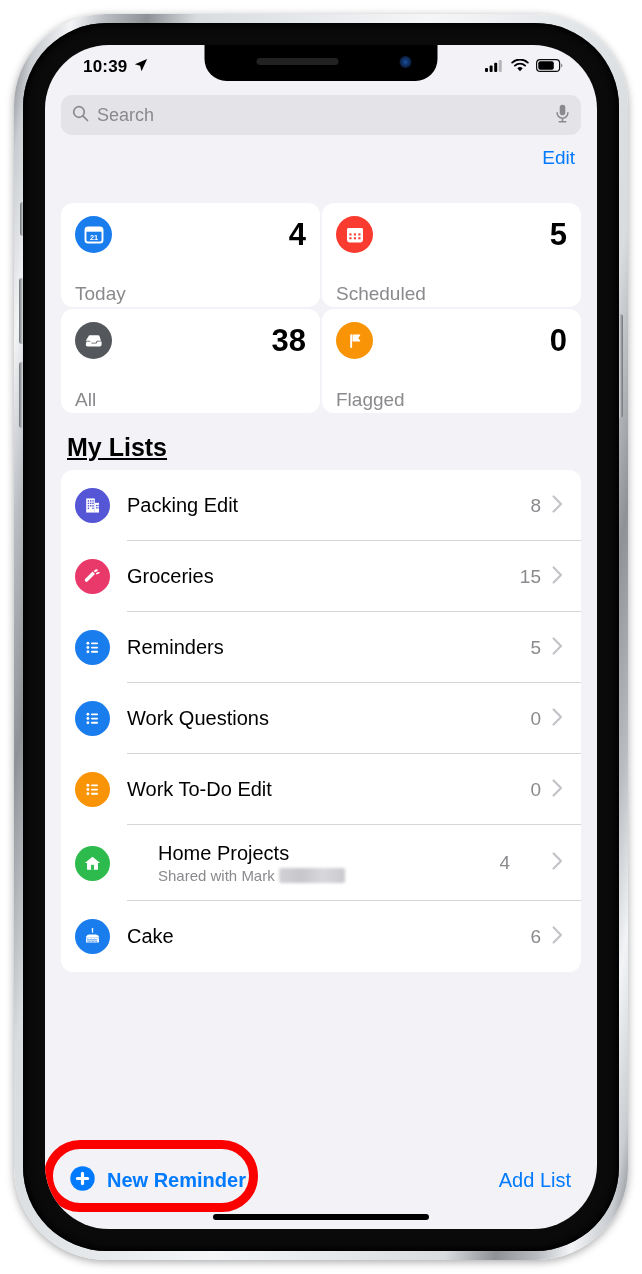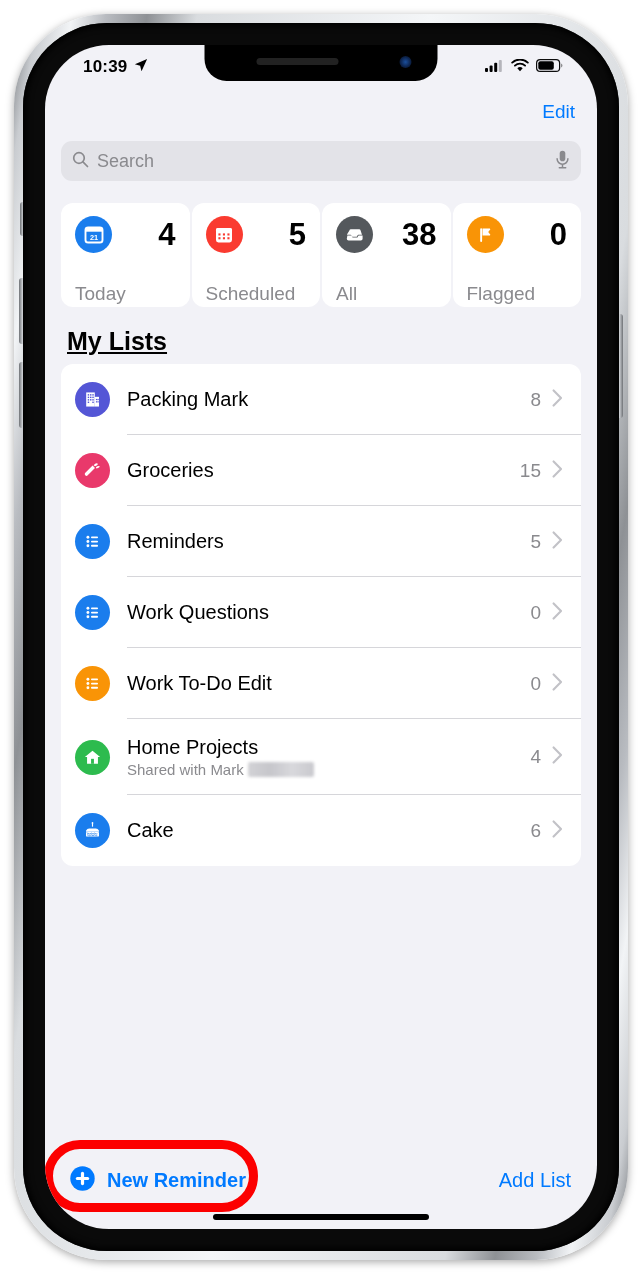--- a/index.html
+++ b/index.html
@@ -91,21 +91,21 @@
   #search-bar {
     margin: 6px 16px 0 16px; height: 40px;
     background: #e3e3e8; border-radius: 11px;
     display: flex; align-items: center; padding: 0 11px; gap: 8px;
   }
   #search-placeholder { flex: 1; font-size: 18px; color: #8a8a8e; }
 
   
   #smart-grid {
     margin: 22px 16px 0 16px;
-    display: grid; grid-template-columns: 1fr 1fr 1fr 1fr;
+    display: grid; grid-template-columns: 1fr 1fr;
     gap: 2px;
   }
   .smart-card {
     background: #fff; border-radius: 12px;
     height: 104px; padding: 13px 14px 0 14px; position: relative;
   }
   .smart-top { display: flex; align-items: center; justify-content: space-between; }
   .smart-count { font-size: 31px; font-weight: bold; color: #000; line-height: 1; }
   .smart-label { font-size: 19px; color: #8a8a8e; margin-top: 30px; }
   .smart-icon {
@@ -118,21 +118,21 @@
     margin: 20px 0 8px 22px;
     font-size: 25px; font-weight: bold; color: #000; text-decoration: underline;
   }
   #lists-card {
     margin: 0 16px; background: #fff; border-radius: 12px; overflow: hidden;
   }
   .list-row {
     display: flex; align-items: center; height: 71px;
     padding-left: 14px; position: relative;
   }
-  .list-row.tall { height: 76px; }
+  .list-row.tall { height: 76px; gap: 31px; }
   .list-icon {
     width: 35px; height: 35px; border-radius: 50%; flex: none;
     display: flex; align-items: center; justify-content: center;
   }
   .list-text { flex: 1; margin-left: 17px; }
   .list-name { font-size: 20px; color: #000; }
   .list-sub { font-size: 15px; color: #8a8a8e; margin-top: 2px; position: relative; display: inline-block; }
   .redact {
     display: inline-block; width: 66px; height: 15px;
     background: linear-gradient(90deg,#d2d2d6,#c6c6cb,#d8d8dc,#c9c9ce);
@@ -217,40 +217,40 @@
               <rect x="0.6" y="0.6" width="23" height="11.8" rx="3.5" fill="none" stroke="#000" stroke-width="1.2" opacity=".95"></rect>
               <rect x="2.3" y="2.3" width="15.5" height="8.4" rx="2" fill="#000"></rect>
               <path d="M25.2 4.5 v4 a2.3 2.3 0 0 0 0-4 z" fill="#000" opacity=".5"></path>
             </svg>
           </span>
         </div>
       </div>
 
       <div id="content">
 
-        <div id="nav-bar">
-          <span id="edit-button">Edit</span>
-        </div>
-
         <div id="search-bar">
           <span>
             <svg width="17" height="17" viewBox="0 0 18 18">
               <circle cx="7.4" cy="7.4" r="5.6" fill="none" stroke="#8a8a8e" stroke-width="1.8"></circle>
               <line x1="11.6" y1="11.6" x2="16.4" y2="16.4" stroke="#8a8a8e" stroke-width="1.8" stroke-linecap="round"></line>
             </svg>
           </span>
           <span id="search-placeholder">Search</span>
           <span>
             <svg width="15" height="19" viewBox="0 0 14 19">
               <rect x="4.2" y="0.8" width="5.6" height="10.4" rx="2.8" fill="#8a8a8e"></rect>
               <path d="M1.6 8.8 a5.4 5.4 0 0 0 10.8 0" fill="none" stroke="#8a8a8e" stroke-width="1.5" stroke-linecap="round"></path>
               <line x1="7" y1="14.2" x2="7" y2="17.6" stroke="#8a8a8e" stroke-width="1.5"></line>
               <line x1="3.8" y1="17.8" x2="10.2" y2="17.8" stroke="#8a8a8e" stroke-width="1.5" stroke-linecap="round"></line>
             </svg>
           </span>
+        </div>
+
+        <div id="nav-bar">
+          <span id="edit-button">Edit</span>
         </div>
 
         <div id="smart-grid">
 
           <div class="smart-card">
             <div class="smart-top">
               <span class="smart-icon" style="background:#1a7ded">
                 <svg width="22" height="22" viewBox="0 0 22 22">
                   <rect x="2.5" y="3.5" width="17" height="15" rx="2.6" fill="none" stroke="#fff" stroke-width="1.9"></rect>
                   <rect x="2.5" y="3.5" width="17" height="4.2" fill="#fff"></rect>
@@ -333,21 +333,21 @@
                   <rect x="6" y="13.2" width="1.5" height="1.5"></rect>
                     <rect x="10.8" y="13.2" width="1.5" height="1.5"></rect>
                   <rect x="14.6" y="10.4" width="1.3" height="1.3"></rect>
                     <rect x="16.2" y="10.4" width="1.3" height="1.3"></rect>
                   <rect x="14.6" y="12.8" width="1.3" height="1.3"></rect>
                     <rect x="16.2" y="12.8" width="1.3" height="1.3"></rect>
                 </g>
               </svg>
             </span>
             <span class="list-text">
-              <span class="list-name">Packing Mark</span>
+              <span class="list-name">Packing Edit</span>
             </span>
             <span class="list-count">8</span>
             <span class="chevron">
               <svg width="11" height="18" viewBox="0 0 11 18">
                   <path d="M1.6 1.4 L9 9 L1.6 16.6" fill="none" stroke="#c2c2c7" stroke-width="2.1" stroke-linecap="round" stroke-linejoin="round"></path>
                 </svg>
             </span>
             <span class="divider"></span>
           </div>
 

